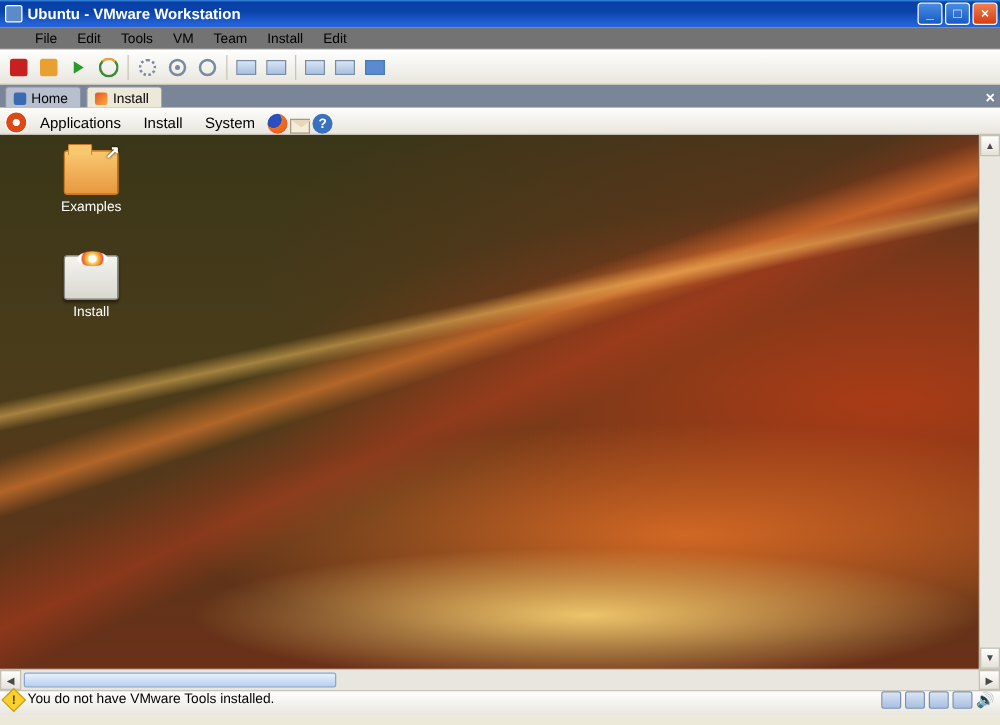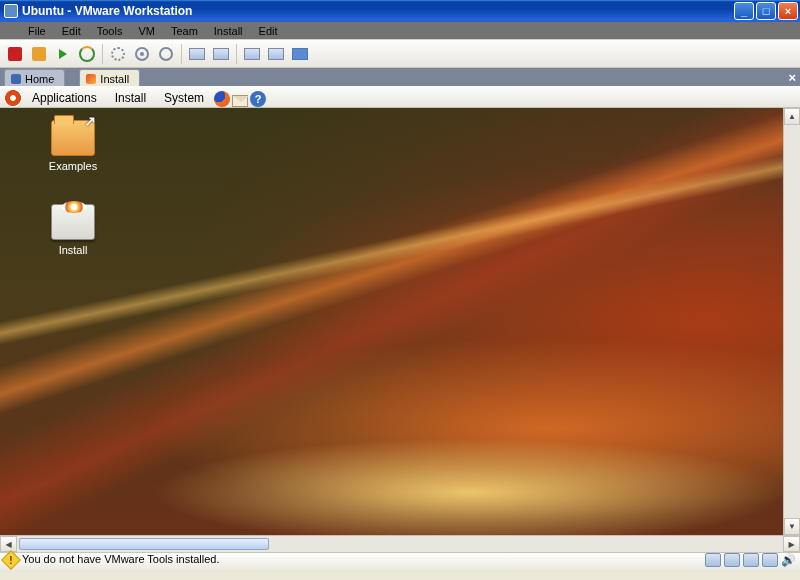--- a/index.html
+++ b/index.html
@@ -26,21 +26,21 @@
 .red{background:#c62020;}.orange{background:#e8a030;}.green{border-left:8px solid #2a9a2a;border-top:5px solid transparent;border-bottom:5px solid transparent;width:0;height:0;}
 .cycle{width:16px;height:16px;border:2px solid #3a8a3a;border-radius:50%;border-top-color:#e8a030;}
 .gear{width:14px;height:14px;border:2px dotted #7a8aa0;border-radius:50%;}
 .tgt{width:14px;height:14px;border:2px solid #7a8aa0;border-radius:50%;position:relative;}
 .tgt::after{content:"";position:absolute;inset:3px;background:#7a8aa0;border-radius:50%;}
 .rect{width:16px;height:12px;border:1px solid #7a8aa0;background:linear-gradient(to bottom,#d8e4f4,#a8c0e0);}
 .rect2{width:16px;height:12px;border:1px solid #4a7ab8;background:#5a8ad0;}
 
 
 .vmtabs { height:18px; background:#7a8598; display:flex; align-items:flex-end; padding:0 4px; position:relative; }
-.vmtab { height:17px; padding:1px 10px 0 6px; background:#ece9d8; border:1px solid #8a94a6; border-bottom:none; border-radius:3px 3px 0 0; margin-right:14px; display:flex; align-items:center; gap:4px; font-size:11px; }
+.vmtab { height:17px; padding:1px 10px 0 6px; background:#ece9d8; border:1px solid #8a94a6; border-bottom:none; border-radius:3px 3px 0 0; margin-right:4px; display:flex; align-items:center; gap:4px; font-size:11px; }
 .vmtab.inactive { background:#b8c0d0; }
 .vmtab .ticon{width:10px;height:10px;border-radius:2px;}
 .home-i{background:#3a6ab0;} .ubu-i{background:linear-gradient(135deg,#e85020,#f8b040);}
 .vmtabs .x { position:absolute; right:4px; top:2px; color:#fff; font-size:13px; font-weight:bold; }
 
 
 .upanel { height:22px; background:linear-gradient(to bottom,#fdfdfb,#e8e6de); border-bottom:1px solid #c4c0b4; display:flex; align-items:flex-end; padding:0 4px; gap:2px; }
 .upanel .ulogo { width:18px; height:18px; border-radius:50%; background:radial-gradient(circle,#fff 20%,#dd4814 25%,#dd4814 60%,#fff 65%); }
 .upanel .mitem { padding:2px 8px; font-size:12px; }
 .upanel .ff { width:16px; height:16px; border-radius:50%; background:radial-gradient(circle at 30% 30%,#2a50c0 0%,#2a50c0 40%,#f07020 42%,#e85020 100%); }

